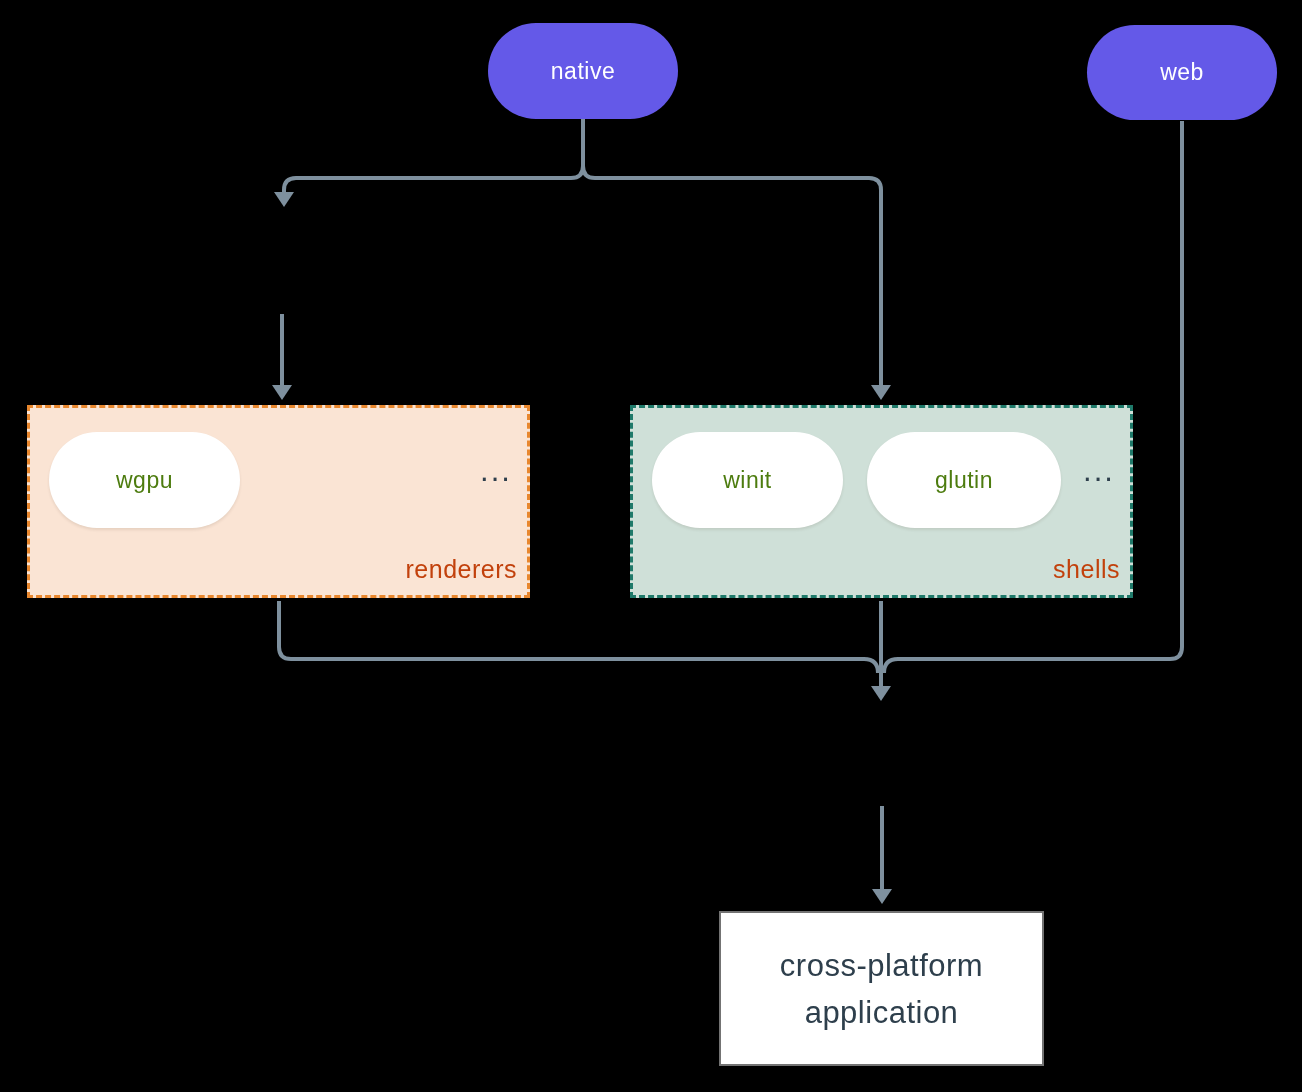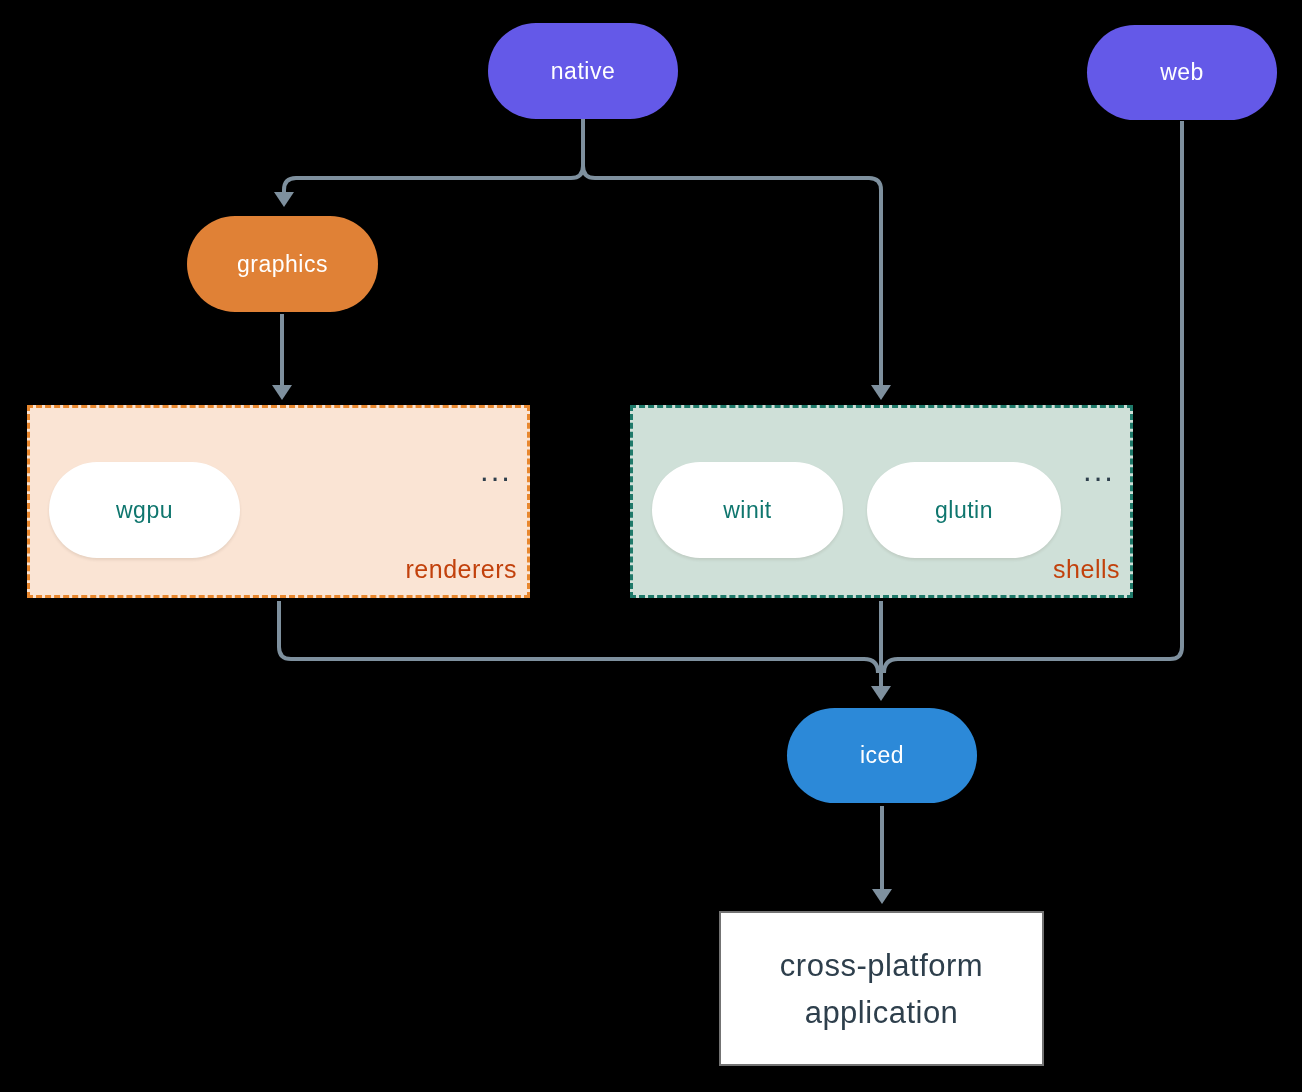--- a/index.html
+++ b/index.html
@@ -24,23 +24,22 @@
     justify-content: center;
     font-size: 23px;
     color: #ffffff;
     letter-spacing: 0.5px;
   }
   .pill.purple { background: #6459e8; }
   .pill.orange { background: #e08136; }
   .pill.blue   { background: #2c89d8; }
   .pill.white  {
     background: #ffffff;
-    color: #0f766e;
+    color: #4d7c0f;
     box-shadow: 0 2px 3px rgba(60,40,20,0.10);
-    margin-top: 30px;
   }
   .node-native   { left: 488px;  top: 23px;  width: 190px; height: 96px; }
   .node-web      { left: 1087px; top: 25px;  width: 190px; height: 95px; }
   .node-graphics { left: 187px;  top: 216px; width: 191px; height: 96px; }
   .node-iced     { left: 787px;  top: 708px; width: 190px; height: 95px; }
 
   .group {
     position: absolute;
     width: 503px; height: 193px;
     box-sizing: border-box;
@@ -124,45 +123,39 @@
   </svg>
 
   <div class="pill purple node-native">
     <span>native</span>
   </div>
 
   <div class="pill purple node-web">
     <span>web</span>
   </div>
 
-  <div class="pill orange node-graphics">
-    <span>graphics</span>
-  </div>
 
   <div class="group group-renderers">
     <div class="pill white p1">
       <span>wgpu</span>
     </div>
     <span class="ellipsis">...</span>
     <span class="group-label">renderers</span>
   </div>
 
   <div class="group group-shells">
     <div class="pill white p1">
       <span>winit</span>
     </div>
     <div class="pill white p2">
       <span>glutin</span>
     </div>
     <span class="ellipsis">...</span>
     <span class="group-label">shells</span>
   </div>
 
-  <div class="pill blue node-iced">
-    <span>iced</span>
-  </div>
 
   <div class="app-box">
     <span>cross-platform</span>
     <span>application</span>
   </div>
 
 </div>
 
 </body></html>

